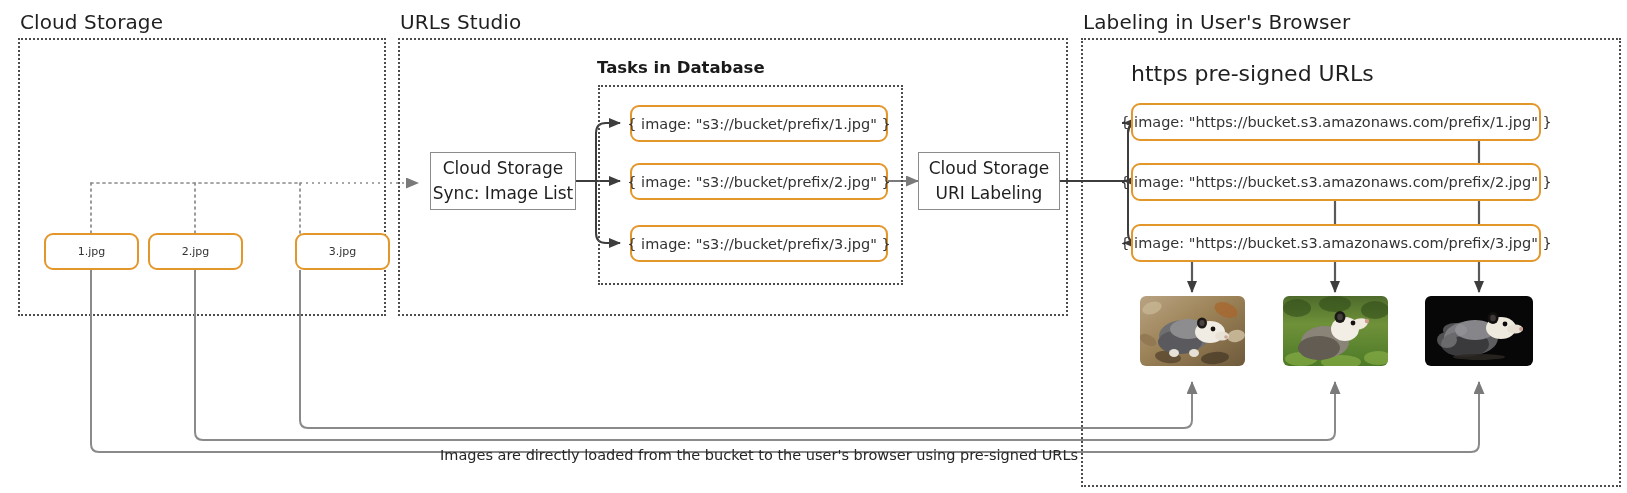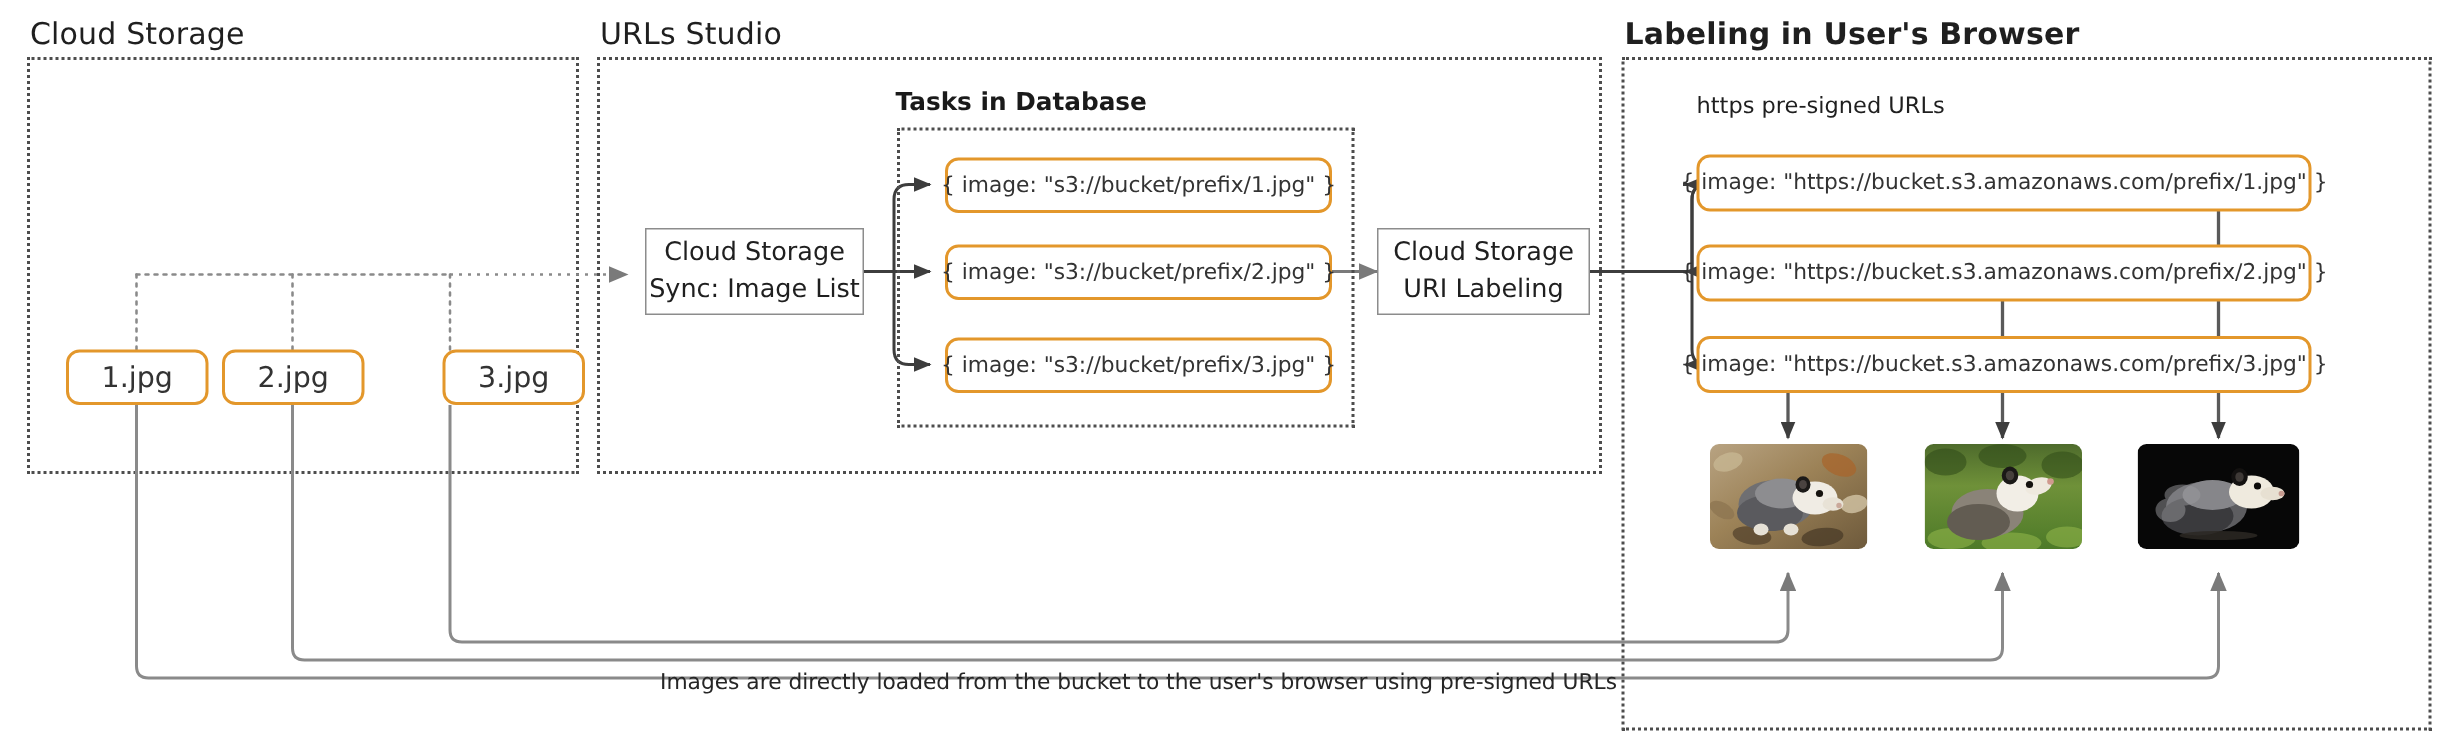--- a/index.html
+++ b/index.html
@@ -48,38 +48,38 @@
   }
   .group-title {
     position: absolute;
     font-size: 16.5px;
     font-weight: bold;
     color: #1a1a1a;
     white-space: nowrap;
   }
   .sub-title {
     position: absolute;
-    font-size: 15px;
+    font-size: 22px;
     color: #1f1f1f;
     white-space: nowrap;
   }
   .orange-box {
     position: absolute;
     border: 2.4px solid #e3972b;
     border-radius: 9px;
     background: #ffffff;
     box-sizing: border-box;
     display: flex;
     align-items: center;
     justify-content: center;
     color: #333333;
     white-space: nowrap;
   }
   .file-box {
-    font-size: 19px;
+    font-size: 11px;
   }
   .task-box {
     font-size: 14.5px;
   }
   .url-box {
     font-size: 14.5px;
   }
   .proc-box {
     position: absolute;
     border: 1.6px solid #8c8c8c;
@@ -112,21 +112,21 @@
 <body>
 
 <div id="stage">
 
   <div class="panel" style="left:18px; top:38px; width:368px; height:278px;"></div>
   <div class="panel" style="left:398px; top:38px; width:670px; height:278px;"></div>
   <div class="panel" style="left:1081px; top:38px; width:540px; height:449px;"></div>
 
   <div class="panel-title" style="left:20px; top:10px;">Cloud Storage</div>
   <div class="panel-title" style="left:400px; top:10px;">URLs Studio</div>
-  <div class="panel-title" style="left:1083px; top:10px;font-weight:bold;">Labeling in User's Browser</div>
+  <div class="panel-title" style="left:1083px; top:10px;">Labeling in User's Browser</div>
 
   <svg class="wires" viewBox="0 0 1627 493">
     <defs>
       <marker id="arrowSolid" markerWidth="11" markerHeight="9" refX="10" refY="4.5" orient="auto" markerUnits="userSpaceOnUse">
         <path d="M0,0 L11,4.5 L0,9 z" fill="#6e6e6e"></path>
       </marker>
       <marker id="arrowDark" markerWidth="12" markerHeight="10" refX="11" refY="5" orient="auto" markerUnits="userSpaceOnUse">
         <path d="M0,0 L12,5 L0,10 z" fill="#3d3d3d"></path>
       </marker>
       <marker id="arrowGray" markerWidth="13" markerHeight="11" refX="12" refY="5.5" orient="auto" markerUnits="userSpaceOnUse">

